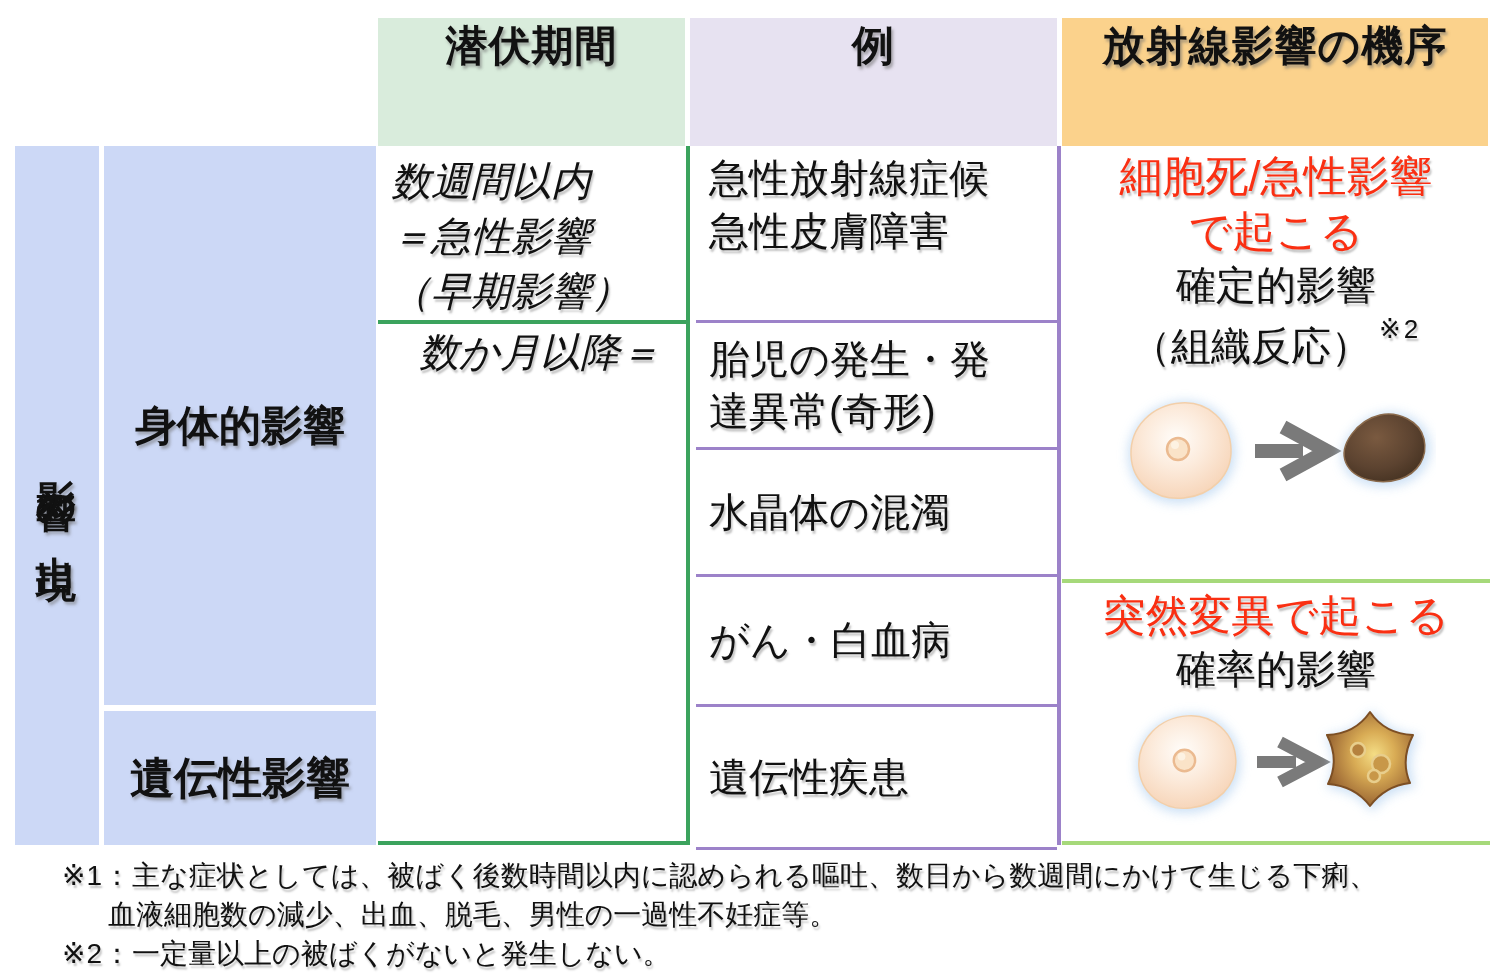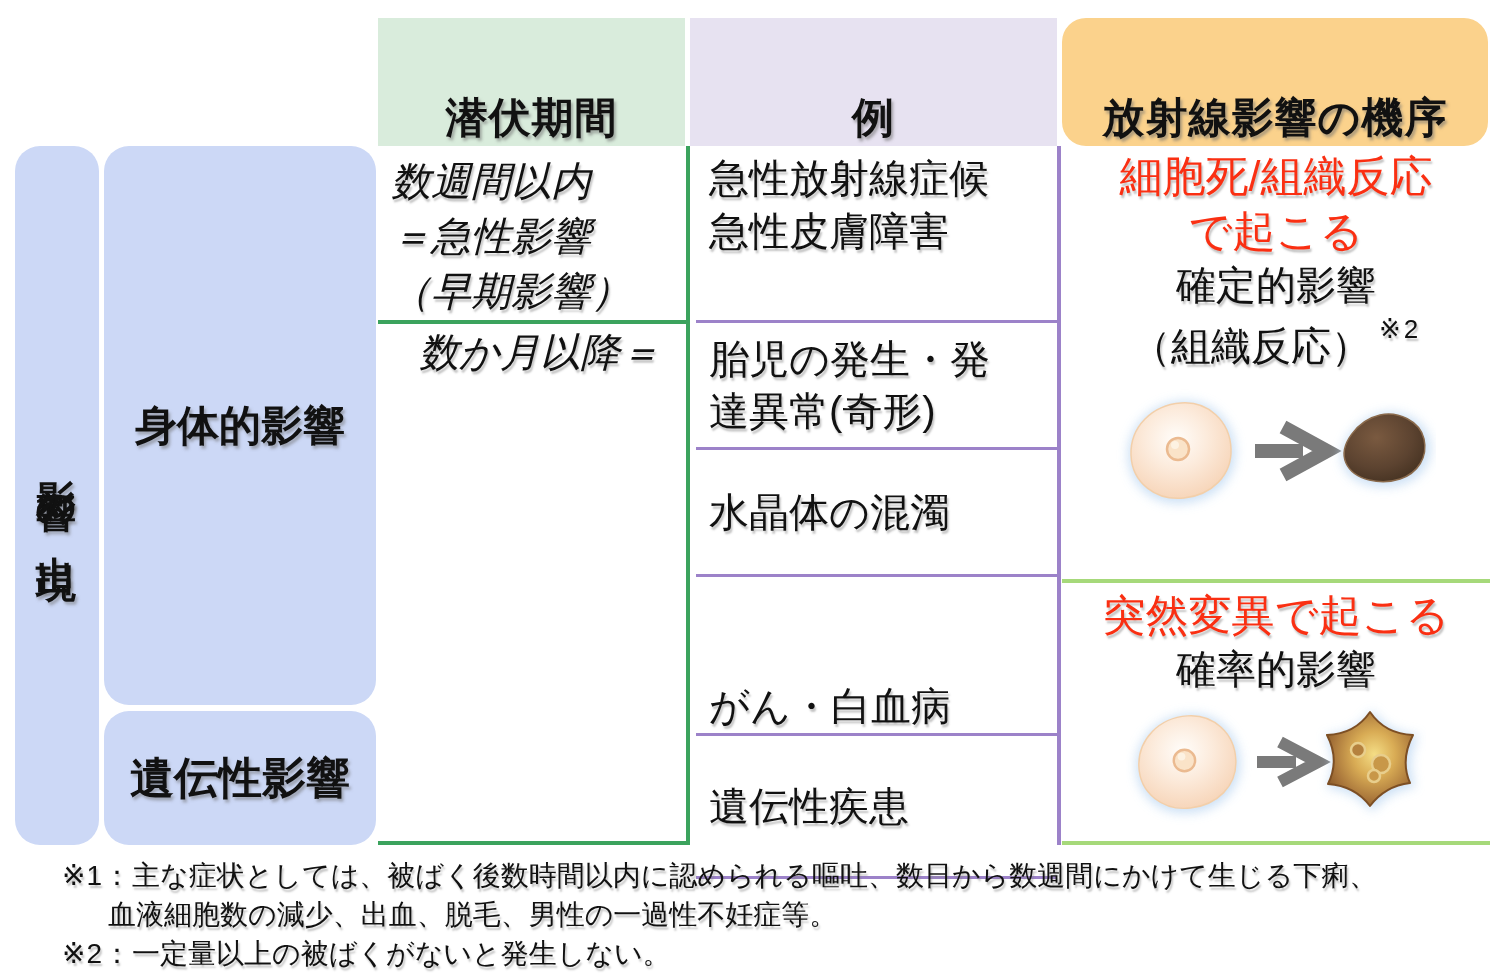--- a/index.html
+++ b/index.html
@@ -6,51 +6,51 @@
   .stage{
     position:relative;width:1500px;height:977px;background:#fff;overflow:hidden;
     font-family:"Liberation Sans","DejaVu Sans",sans-serif;
     color:var(--text-color,#111);
   }
   .abs{position:absolute;box-sizing:border-box;}
   .soft-shadow{text-shadow:1.5px 2.5px 2px rgba(125,125,125,.45);}
 
   
   .hdr{
-    top:18px;height:128px;display:flex;align-items:flex-end;justify-content:center;
+    top:18px;height:128px;display:flex;align-items:flex-start;justify-content:center;
     font-size:42px;font-weight:bold;letter-spacing:1px;
     text-shadow:2px 3px 3px rgba(110,110,110,.55);
   }
   #hdr-latency{left:378px;width:307px;background:var(--header-latency-bg,#d9ecdc);}
   #hdr-example{left:690px;width:367px;background:var(--header-example-bg,#e7e2f1);}
-  #hdr-mech{left:1062px;width:426px;background:var(--header-mechanism-bg,#fbd28c);border-radius:24px;}
+  #hdr-mech{left:1062px;width:426px;background:var(--header-mechanism-bg,#fbd28c);}
 
   
   .bluecell{background:var(--row-label-bg,#ccd8f6);display:flex;align-items:center;justify-content:center;
-    font-weight:bold;text-shadow:2px 3px 3px rgba(110,110,110,.5);border-radius:25px;}
+    font-weight:bold;text-shadow:2px 3px 3px rgba(110,110,110,.5);}
   #corner-label{left:15px;top:146px;width:84px;height:699px;
     writing-mode:vertical-rl;text-orientation:upright;font-size:40px;letter-spacing:10px;}
   #rl-somatic{left:104px;top:146px;width:272px;height:559px;font-size:42px;}
   #rl-hereditary{left:104px;top:711px;width:272px;height:134px;font-size:44px;}
 
   
   #col-latency{left:378px;top:146px;width:312px;height:699px;border-right:4px solid var(--border-green,#3ba35d);font-style:italic;}
   .lat-cell{box-sizing:border-box;font-size:40px;line-height:55px;}
   #lat-acute{height:178px;border-bottom:4px solid var(--border-green,#3ba35d);padding:8px 0 0 13px;}
   #lat-late{height:521px;border-bottom:4px solid var(--border-green,#3ba35d);
     display:flex;flex-direction:row;justify-content:center;padding-left:15px;line-height:57px;}
 
   
   #col-example{left:690px;top:146px;width:371px;height:699px;border-right:4px solid var(--border-purple,#9c82c9);}
   .ex-cell{box-sizing:border-box;border-bottom:3px solid var(--border-purple,#9c82c9);
     font-size:40px;line-height:53px;padding-left:13px;margin-left:6px;}
   #ex-acute{height:177px;padding-top:6px;}
   #ex-fetal{height:127px;display:flex;flex-direction:column;justify-content:center;line-height:52px;}
   #ex-lens{height:127px;display:flex;align-items:center;}
-  #ex-cancer{height:159px;display:flex;align-items:flex-end;}
+  #ex-cancer{height:130px;display:flex;align-items:center;}
   #ex-hered{height:143px;display:flex;align-items:center;}
 
   sup.fnref{font-size:25px;position:relative;top:-14px;letter-spacing:2px;}
   sup.fnref2{font-size:26px;position:relative;top:-8px;margin-left:8px;letter-spacing:3px;}
 
   
   #col-mech{left:1062px;top:146px;width:428px;height:699px;}
   .mech-sec{box-sizing:border-box;border-bottom:4px solid var(--border-light-green,#a6d97a);text-align:center;}
   #mech-det{height:437px;padding-top:3px;}
   #mech-sto{height:262px;padding-top:5px;}
@@ -118,21 +118,21 @@
       <span>がん・白血病</span>
     </div>
     <div class="ex-cell soft-shadow" id="ex-hered">
       <span>遺伝性疾患</span>
     </div>
   </div>
 
   <div class="abs" id="col-mech">
 
     <div class="mech-sec" id="mech-det">
-      <div class="mech-red soft-shadow">細胞死/組織反応</div>
+      <div class="mech-red soft-shadow">細胞死/急性影響</div>
       <div class="mech-red soft-shadow">で起こる</div>
       <div class="mech-black soft-shadow">確定的影響</div>
       <div class="mech-black soft-shadow"><span>（組織反応）</span><sup class="fnref2">※2</sup></div>
 
       <svg class="illus" id="illus-det" width="320" height="130" viewBox="0 0 320 130">
         <defs>
           <radialGradient id="gHealthy" cx="45%" cy="38%" r="68%">
             <stop offset="0%" stop-color="#fffdfa"></stop>
             <stop offset="45%" stop-color="#fcebdc"></stop>
             <stop offset="100%" stop-color="#f6d2b4"></stop>

